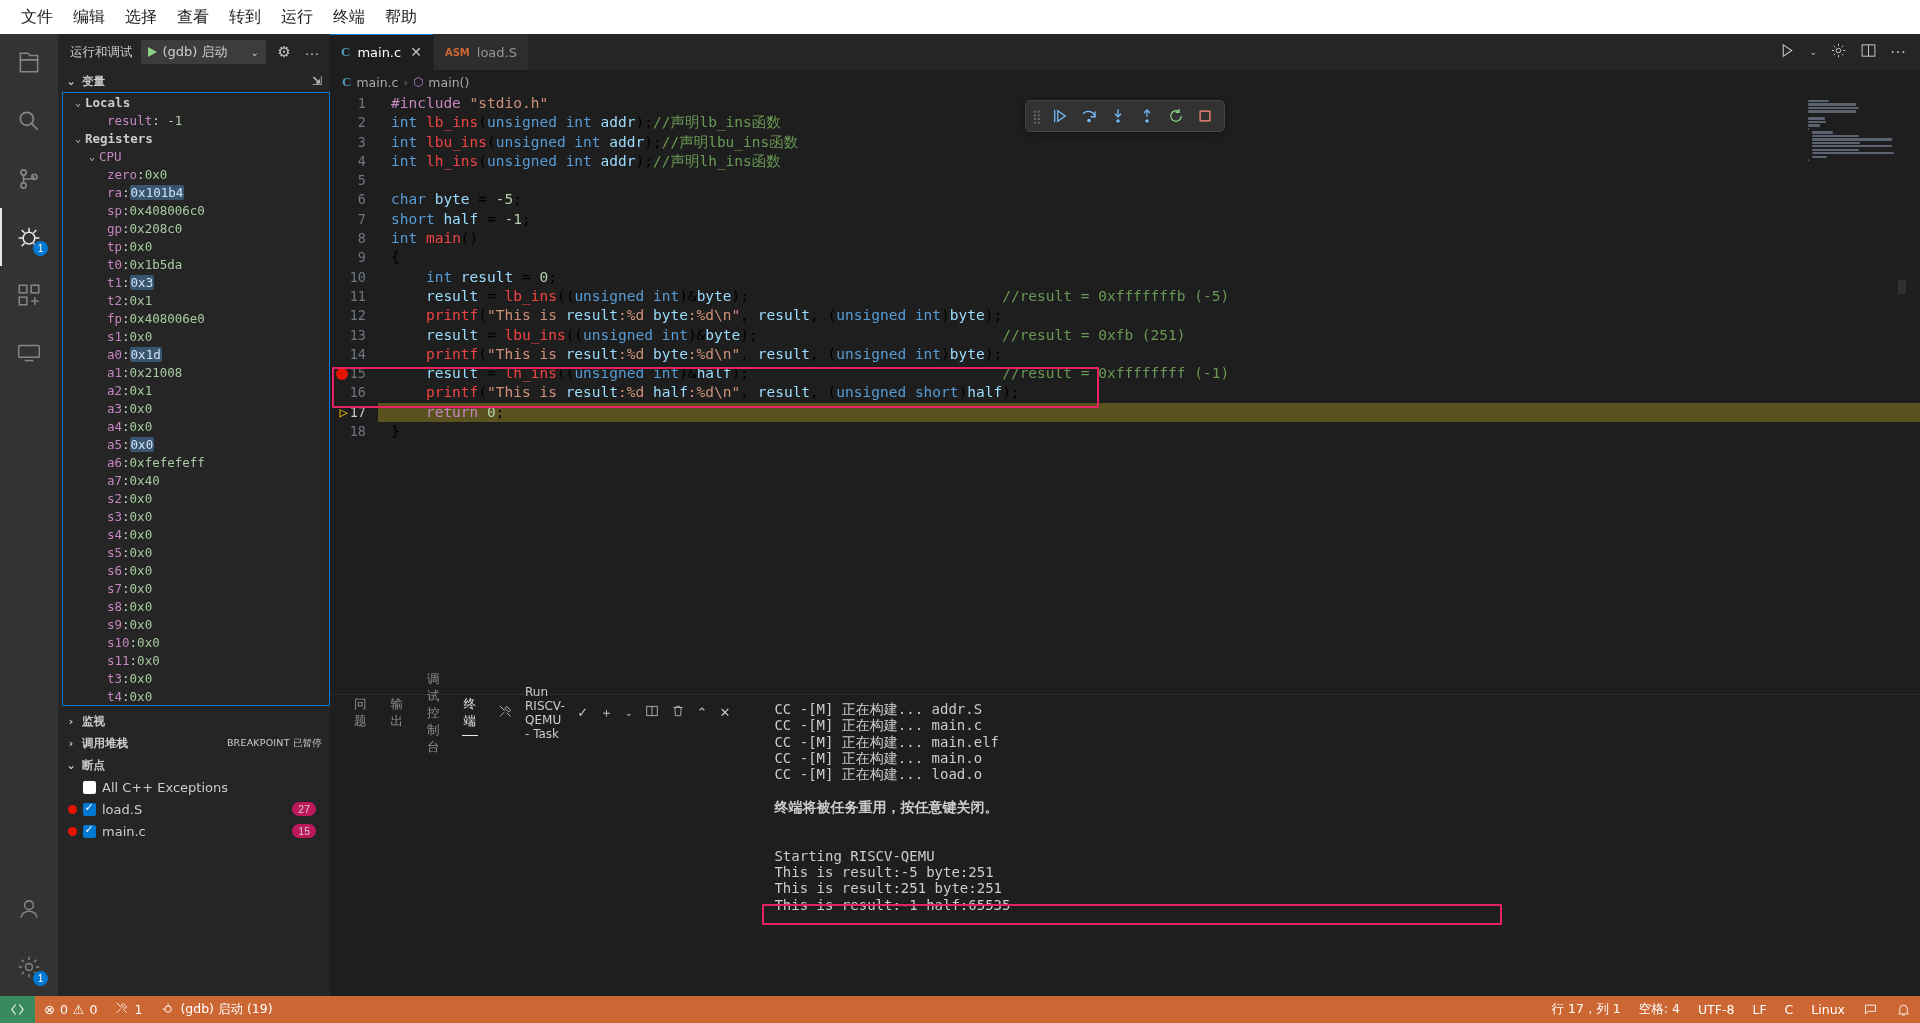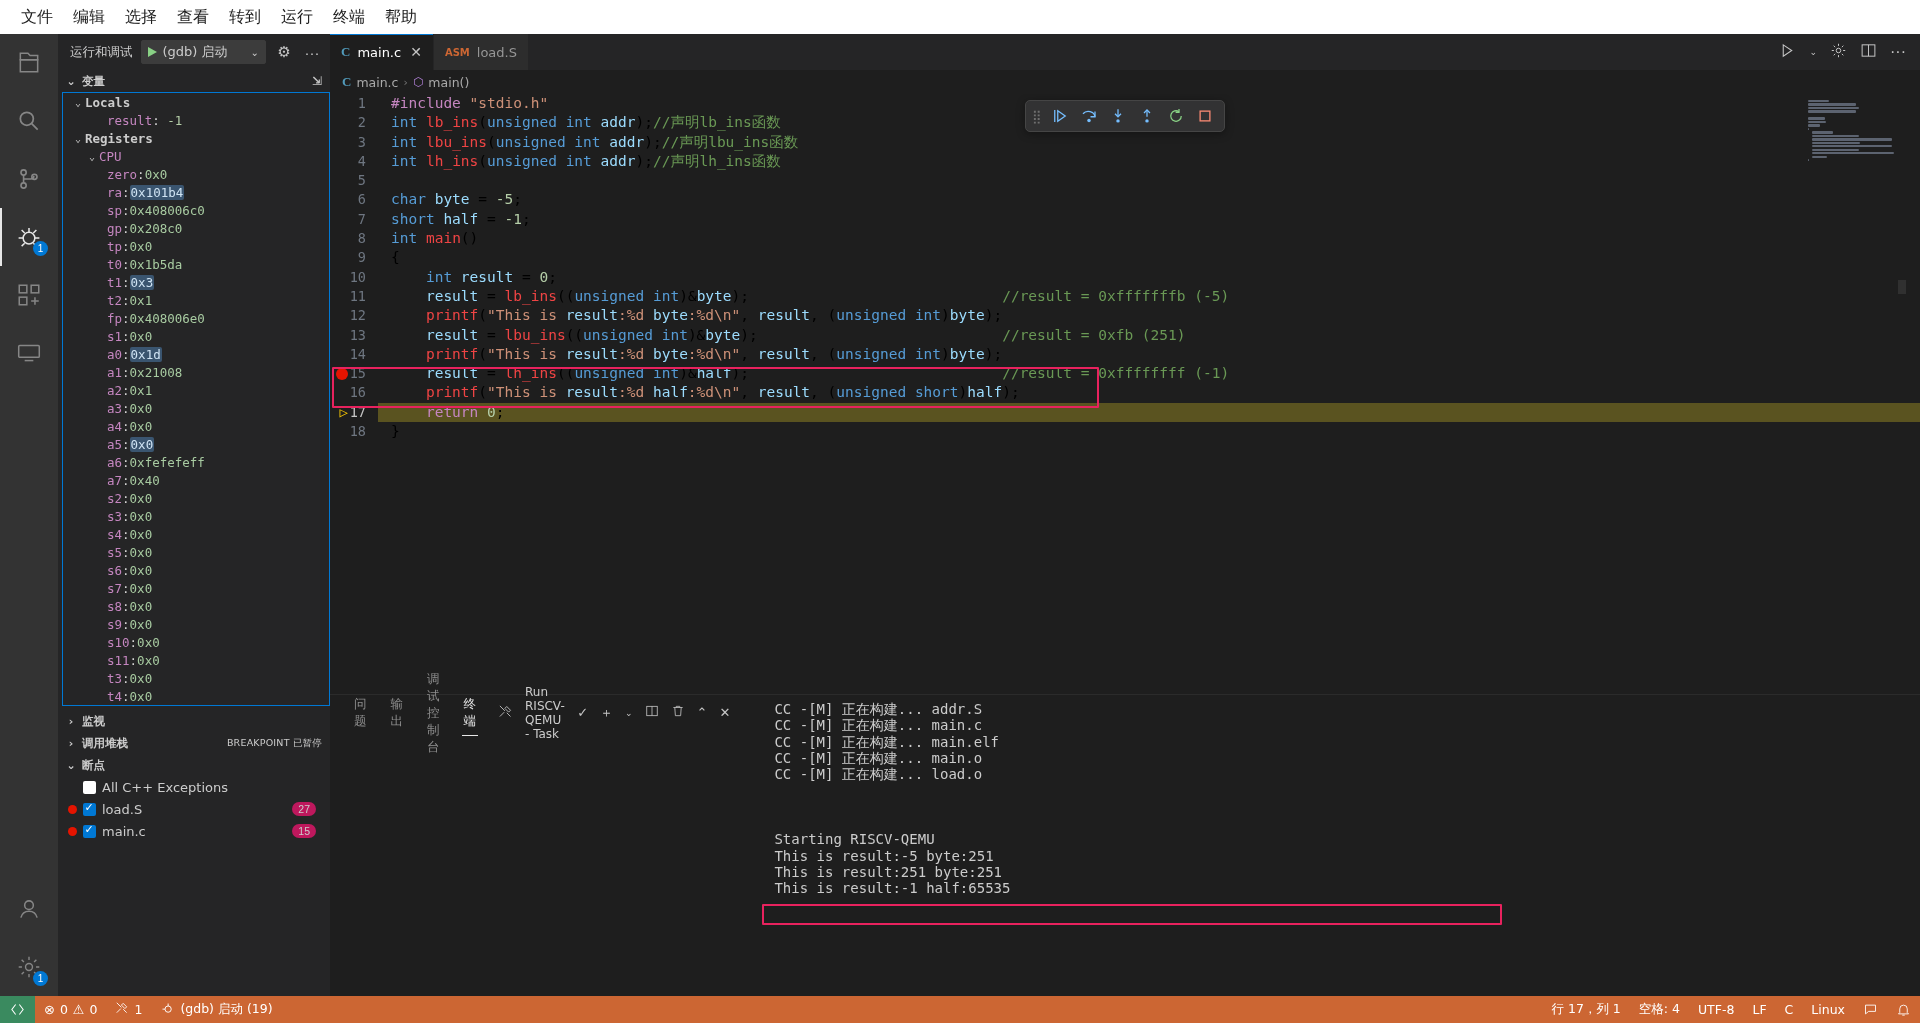--- a/index.html
+++ b/index.html
@@ -665,20 +665,21 @@
           </div>
         </div>
         <div class="term-body">
           <div id="term-host">
               <div class="term-line">CC -[M] 正在构建... addr.S</div>
               <div class="term-line">CC -[M] 正在构建... main.c</div>
               <div class="term-line">CC -[M] 正在构建... main.elf</div>
               <div class="term-line">CC -[M] 正在构建... main.o</div>
               <div class="term-line">CC -[M] 正在构建... load.o</div>
               <div class="term-line">&nbsp;</div>
+              <div class="term-line bold">终端将被任务重用，按任意键关闭。</div>
               <div class="term-line">&nbsp;</div>
               <div class="term-line">&nbsp;</div>
               <div class="term-line">Starting RISCV-QEMU</div>
               <div class="term-line">This is result:-5 byte:251</div>
               <div class="term-line">This is result:251 byte:251</div>
               <div class="term-line">This is result:-1 half:65535</div>
             </div>
           <div class="redbox" id="redbox-term" style="left: 0px; top: 208.9px; width: 740px; height: 21px;"></div>
         </div>
       </div>

